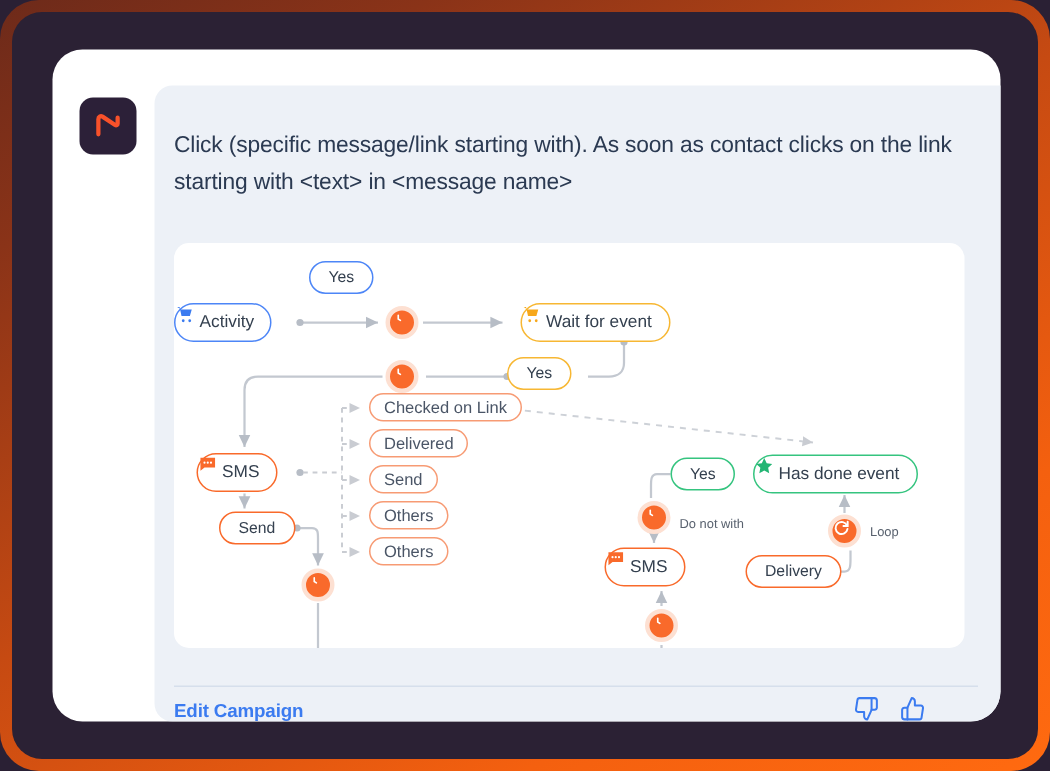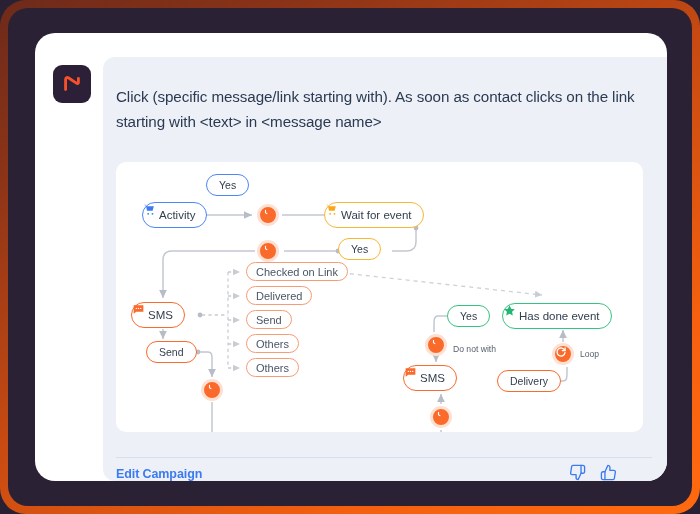--- a/index.html
+++ b/index.html
@@ -180,31 +180,31 @@
             <circle cx="434" cy="219" r="2.4" fill="#b7bdc6" stroke="none"></circle>
 
             <path d="M447 180 L447 168" marker-end="url(#ah)"></path>
           </g>
         </svg>
 
         <div id="node-layer">
             <div class="node chip b-blue" style="left: 90px; top: 12px;">
               <span>Yes</span>
             </div>
-            <div class="node big b-blue" style="left: 26px; top: 40px;">
+            <div class="node big b-blue" style="left: 0; top: 40px;">
               <span style="display: flex;">
                 <svg width="13" height="13" viewBox="0 0 24 24" fill="#3b7bf0">
                   <path d="M2 3h3l2.4 11.2h10.3l2.3-8H7"></path>
                   <circle cx="9.5" cy="20" r="1.7"></circle>
                   <circle cx="17.5" cy="20" r="1.7"></circle>
                 </svg>
               </span>
               <span>Activity</span>
             </div>
-            <div class="node big b-amber" style="left: 208px; top: 40px;">
+            <div class="node big b-amber" style="left: 231px; top: 40px;">
               <span style="display: flex;">
                 <svg width="13" height="13" viewBox="0 0 24 24" fill="#f7a81b">
                   <path d="M2 3h3l2.4 11.2h10.3l2.3-8H7"></path>
                   <circle cx="9.5" cy="20" r="1.7"></circle>
                   <circle cx="17.5" cy="20" r="1.7"></circle>
                 </svg>
               </span>
               <span>Wait for event</span>
             </div>
             <div class="node chip b-amber" style="left: 222px; top: 76px;">

